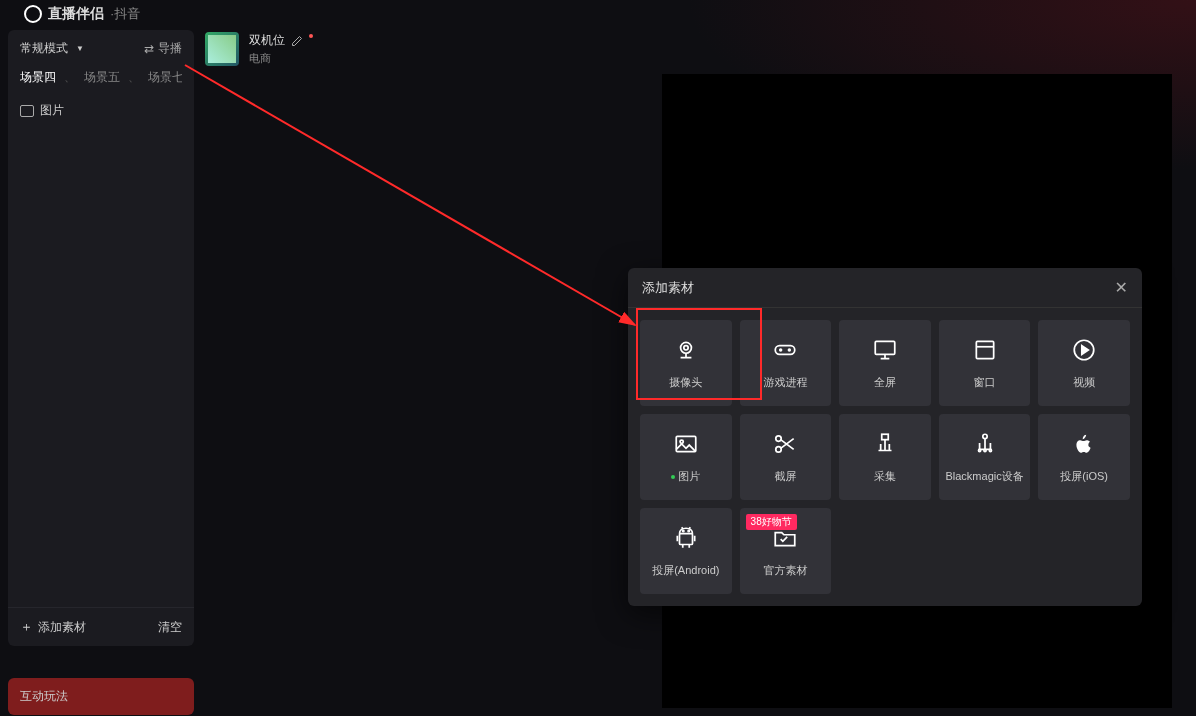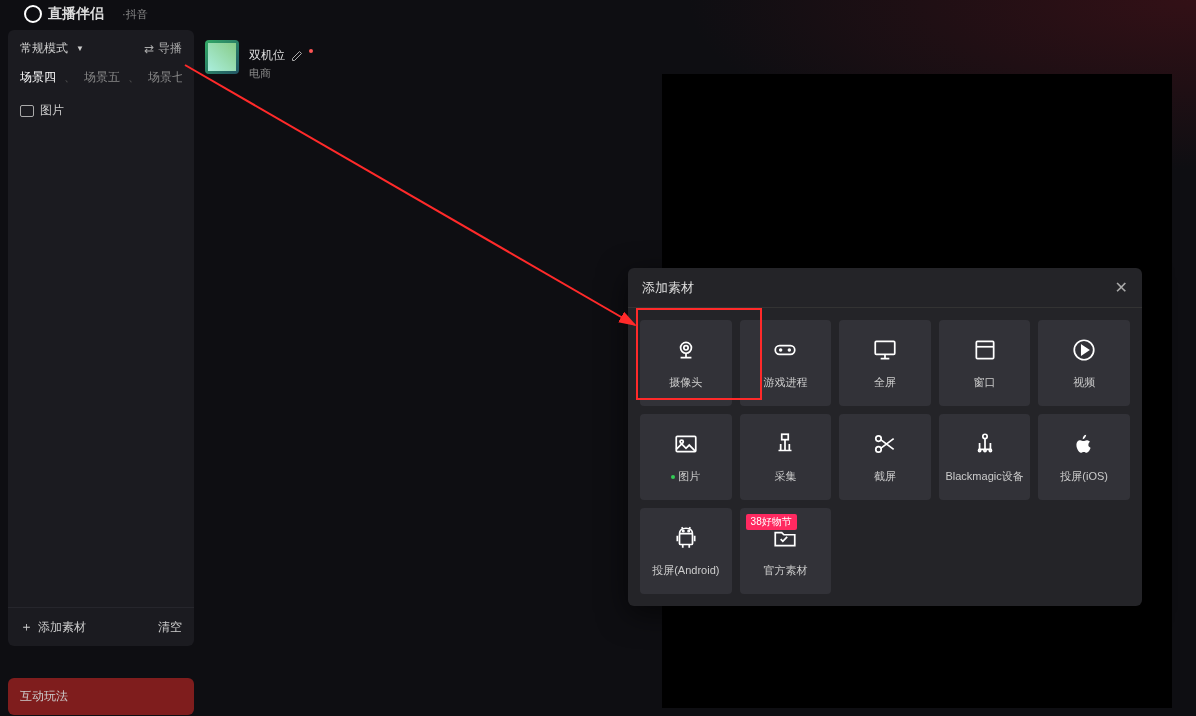--- a/index.html
+++ b/index.html
@@ -2,21 +2,21 @@
 <html><head>
 <meta charset="utf-8">
 <style>
 *{margin:0;padding:0;box-sizing:border-box;font-family:"Microsoft YaHei",Arial,sans-serif;}
 body{background:#0e0e12;width:1196px;height:716px;overflow:hidden;position:relative;}
 .bg-glow{position:absolute;top:0;right:0;width:600px;height:200px;background:radial-gradient(ellipse at top right,rgba(120,20,30,0.35),transparent 60%);pointer-events:none;}
 
 .titlebar{position:absolute;top:0;left:0;right:0;height:28px;display:flex;align-items:center;padding:0 24px;color:#ddd;font-size:14px;}
 .tb-logo{width:18px;height:18px;border:2px solid #fff;border-radius:50%;margin-right:6px;}
 .tb-app{font-weight:600;}
-.tb-sub{color:#888;font-size:11px;margin-left:18px;}
+.tb-sub{color:#888;font-size:13px;margin-left:6px;}
 
 .sidebar{position:absolute;left:8px;top:30px;width:186px;background:#1b1b20;border-radius:6px;display:flex;flex-direction:column;}
 .side-top{padding:10px 12px 6px;}
 .mode-row{display:flex;align-items:center;justify-content:space-between;color:#ccc;font-size:12px;margin-bottom:10px;}
 .mode-btn{display:flex;align-items:center;gap:8px;}
 .mode-btn .caret{font-size:8px;}
 .exp{display:flex;align-items:center;gap:4px;color:#aaa;font-size:12px;}
 .tabs{display:flex;align-items:center;gap:8px;color:#888;font-size:12px;overflow:hidden;}
 .tab{padding:2px 0;cursor:pointer;white-space:nowrap;}
 .tab.active{color:#fff;font-weight:400;}
@@ -27,21 +27,21 @@
 .side-foot{display:flex;align-items:center;justify-content:space-between;padding:10px 12px;border-top:1px solid #26262c;color:#ccc;font-size:12px;}
 .add-btn{display:flex;align-items:center;gap:5px;}
 .plus{font-size:13px;}
 
 .panel2{position:absolute;left:8px;top:678px;width:186px;background:#7f1d1d;border-radius:6px;padding:10px 12px;}
 .p2-title{color:#ccc;font-size:12px;}
 
 .header{position:absolute;left:205px;top:32px;display:flex;align-items:center;gap:10px;}
 .header-thumb{width:34px;height:34px;border-radius:4px;background:linear-gradient(135deg,#3a6,#256);position:relative;}
 .header-thumb::after{content:"";position:absolute;inset:3px;background:linear-gradient(45deg,#aed,#8c8);}
-.header-txt{display:flex;flex-direction:column;gap:2px;margin-top:15px;}
+.header-txt{display:flex;flex-direction:column;gap:2px;}
 .header-title{color:#ddd;font-size:12px;display:flex;align-items:center;gap:6px;}
 .edit-icon{width:12px;height:12px;display:inline-block;}
 .dot{width:4px;height:4px;background:#f55;border-radius:50%;display:inline-block;position:relative;top:-5px;}
 .header-sub{color:#888;font-size:11px;}
 
 .preview{position:absolute;left:662px;top:74px;width:510px;height:634px;background:#000;}
 
 .modal{position:absolute;left:628px;top:268px;width:514px;background:#242428;border-radius:6px;box-shadow:0 8px 30px rgba(0,0,0,0.6);}
 .modal-hd{display:flex;align-items:center;justify-content:space-between;padding:10px 14px;border-bottom:1px solid #333;}
 .modal-title{color:#ddd;font-size:13px;}
@@ -169,32 +169,32 @@
       <div class="cell">
         <span class="cell-ic"><svg viewBox="0 0 24 24" fill="none" stroke="#fff" stroke-width="1.6">
             <rect x="3" y="5" width="18" height="14" rx="1"></rect>
             <circle cx="8" cy="10" r="1.5"></circle>
             <path d="M3 17l5-5 4 4 3-3 6 6"></path>
           </svg></span>
         <span class="cell-label"><span class="green-dot"></span>图片</span>
       </div>
       <div class="cell">
         <span class="cell-ic"><svg viewBox="0 0 24 24" fill="none" stroke="#fff" stroke-width="1.6">
-            <rect x="9" y="3" width="6" height="5"></rect>
-            <path d="M12 8v4M6 18h12M8 12v6M16 12v6M12 12v6"></path>
-          </svg></span>
-        <span class="cell-label">采集</span>
-      </div>
-      <div class="cell">
-        <span class="cell-ic"><svg viewBox="0 0 24 24" fill="none" stroke="#fff" stroke-width="1.6">
             <circle cx="6" cy="7" r="2.5"></circle>
             <circle cx="6" cy="17" r="2.5"></circle>
             <path d="M8 8l12 9M8 16l12-9"></path>
           </svg></span>
         <span class="cell-label">截屏</span>
+      </div>
+      <div class="cell">
+        <span class="cell-ic"><svg viewBox="0 0 24 24" fill="none" stroke="#fff" stroke-width="1.6">
+            <rect x="9" y="3" width="6" height="5"></rect>
+            <path d="M12 8v4M6 18h12M8 12v6M16 12v6M12 12v6"></path>
+          </svg></span>
+        <span class="cell-label">采集</span>
       </div>
       <div class="cell">
         <span class="cell-ic"><svg viewBox="0 0 24 24" fill="none" stroke="#fff" stroke-width="1.6">
             <circle cx="12" cy="5" r="2"></circle>
             <path d="M12 7v4M6 17h12M7 11v6M17 11v6M12 11v6"></path>
             <circle cx="7" cy="18" r="1"></circle>
             <circle cx="12" cy="18" r="1"></circle>
             <circle cx="17" cy="18" r="1"></circle>
           </svg></span>
         <span class="cell-label">Blackmagic设备</span>

